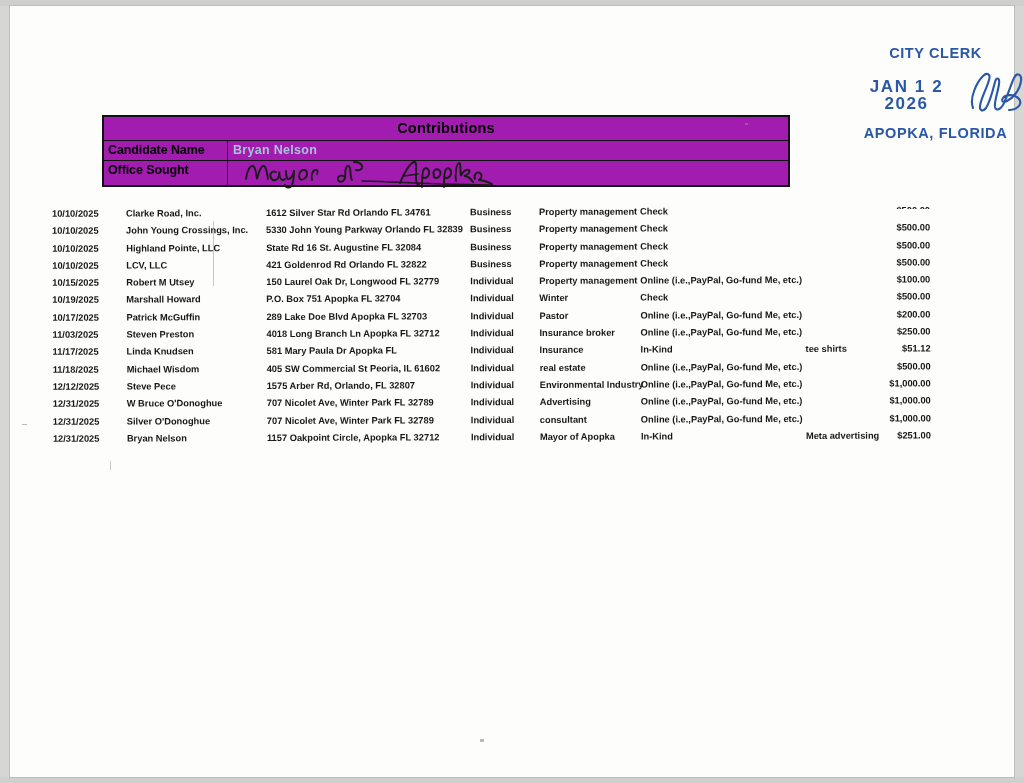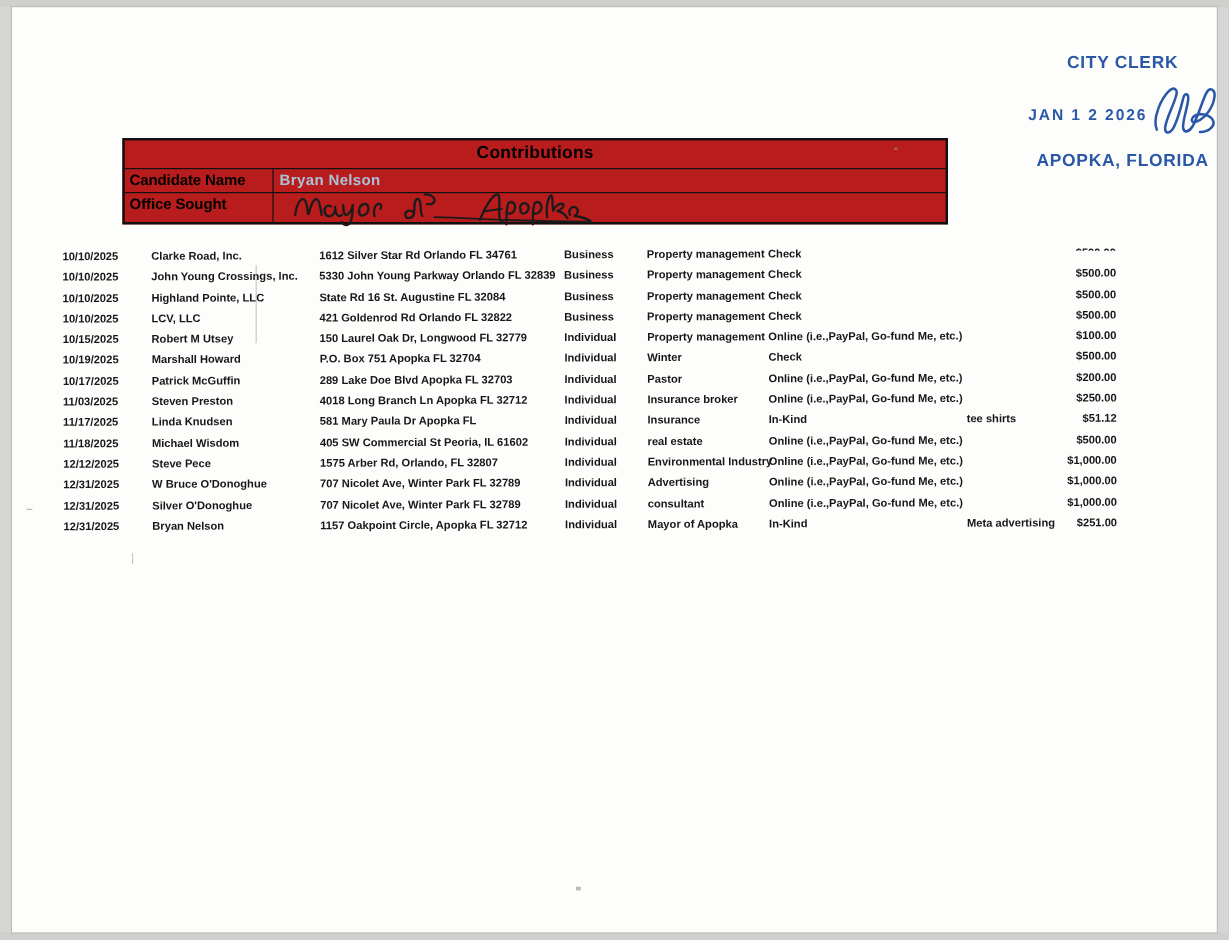--- a/index.html
+++ b/index.html
@@ -52,21 +52,21 @@
     line-height: 1.0;
   }
   #stamp .stamp-line {
     display: block;
     font-size: 14.5px;
     white-space: nowrap;
     margin-bottom: 13px;
     font-family: "Liberation Sans", sans-serif;
   }
   #stamp .stamp-date {
-    font-size: 13px;
+    font-size: 17px;
     letter-spacing: 1.6px;
   }
   #stamp .stamp-row {
     display: flex;
     align-items: center;
     justify-content: center;
     margin-bottom: 9px;
   }
   #clerk-signature {
     display: inline-block;
@@ -74,21 +74,21 @@
     margin-top: -6px;
   }
 
   
   #header-box {
     position: absolute;
     left: 92px;
     top: 109px;
     width: 688px;
     border: 2px solid #111;
-    background: #b91c1c;
+    background: #a21caf;
     box-sizing: border-box;
   }
   #header-box .hb-title-row {
     border-bottom: 1.5px solid #111;
     text-align: center;
     font-weight: bold;
     font-size: 14.5px;
     padding: 3px 0 4px 0;
     letter-spacing: 0.2px;
   }

